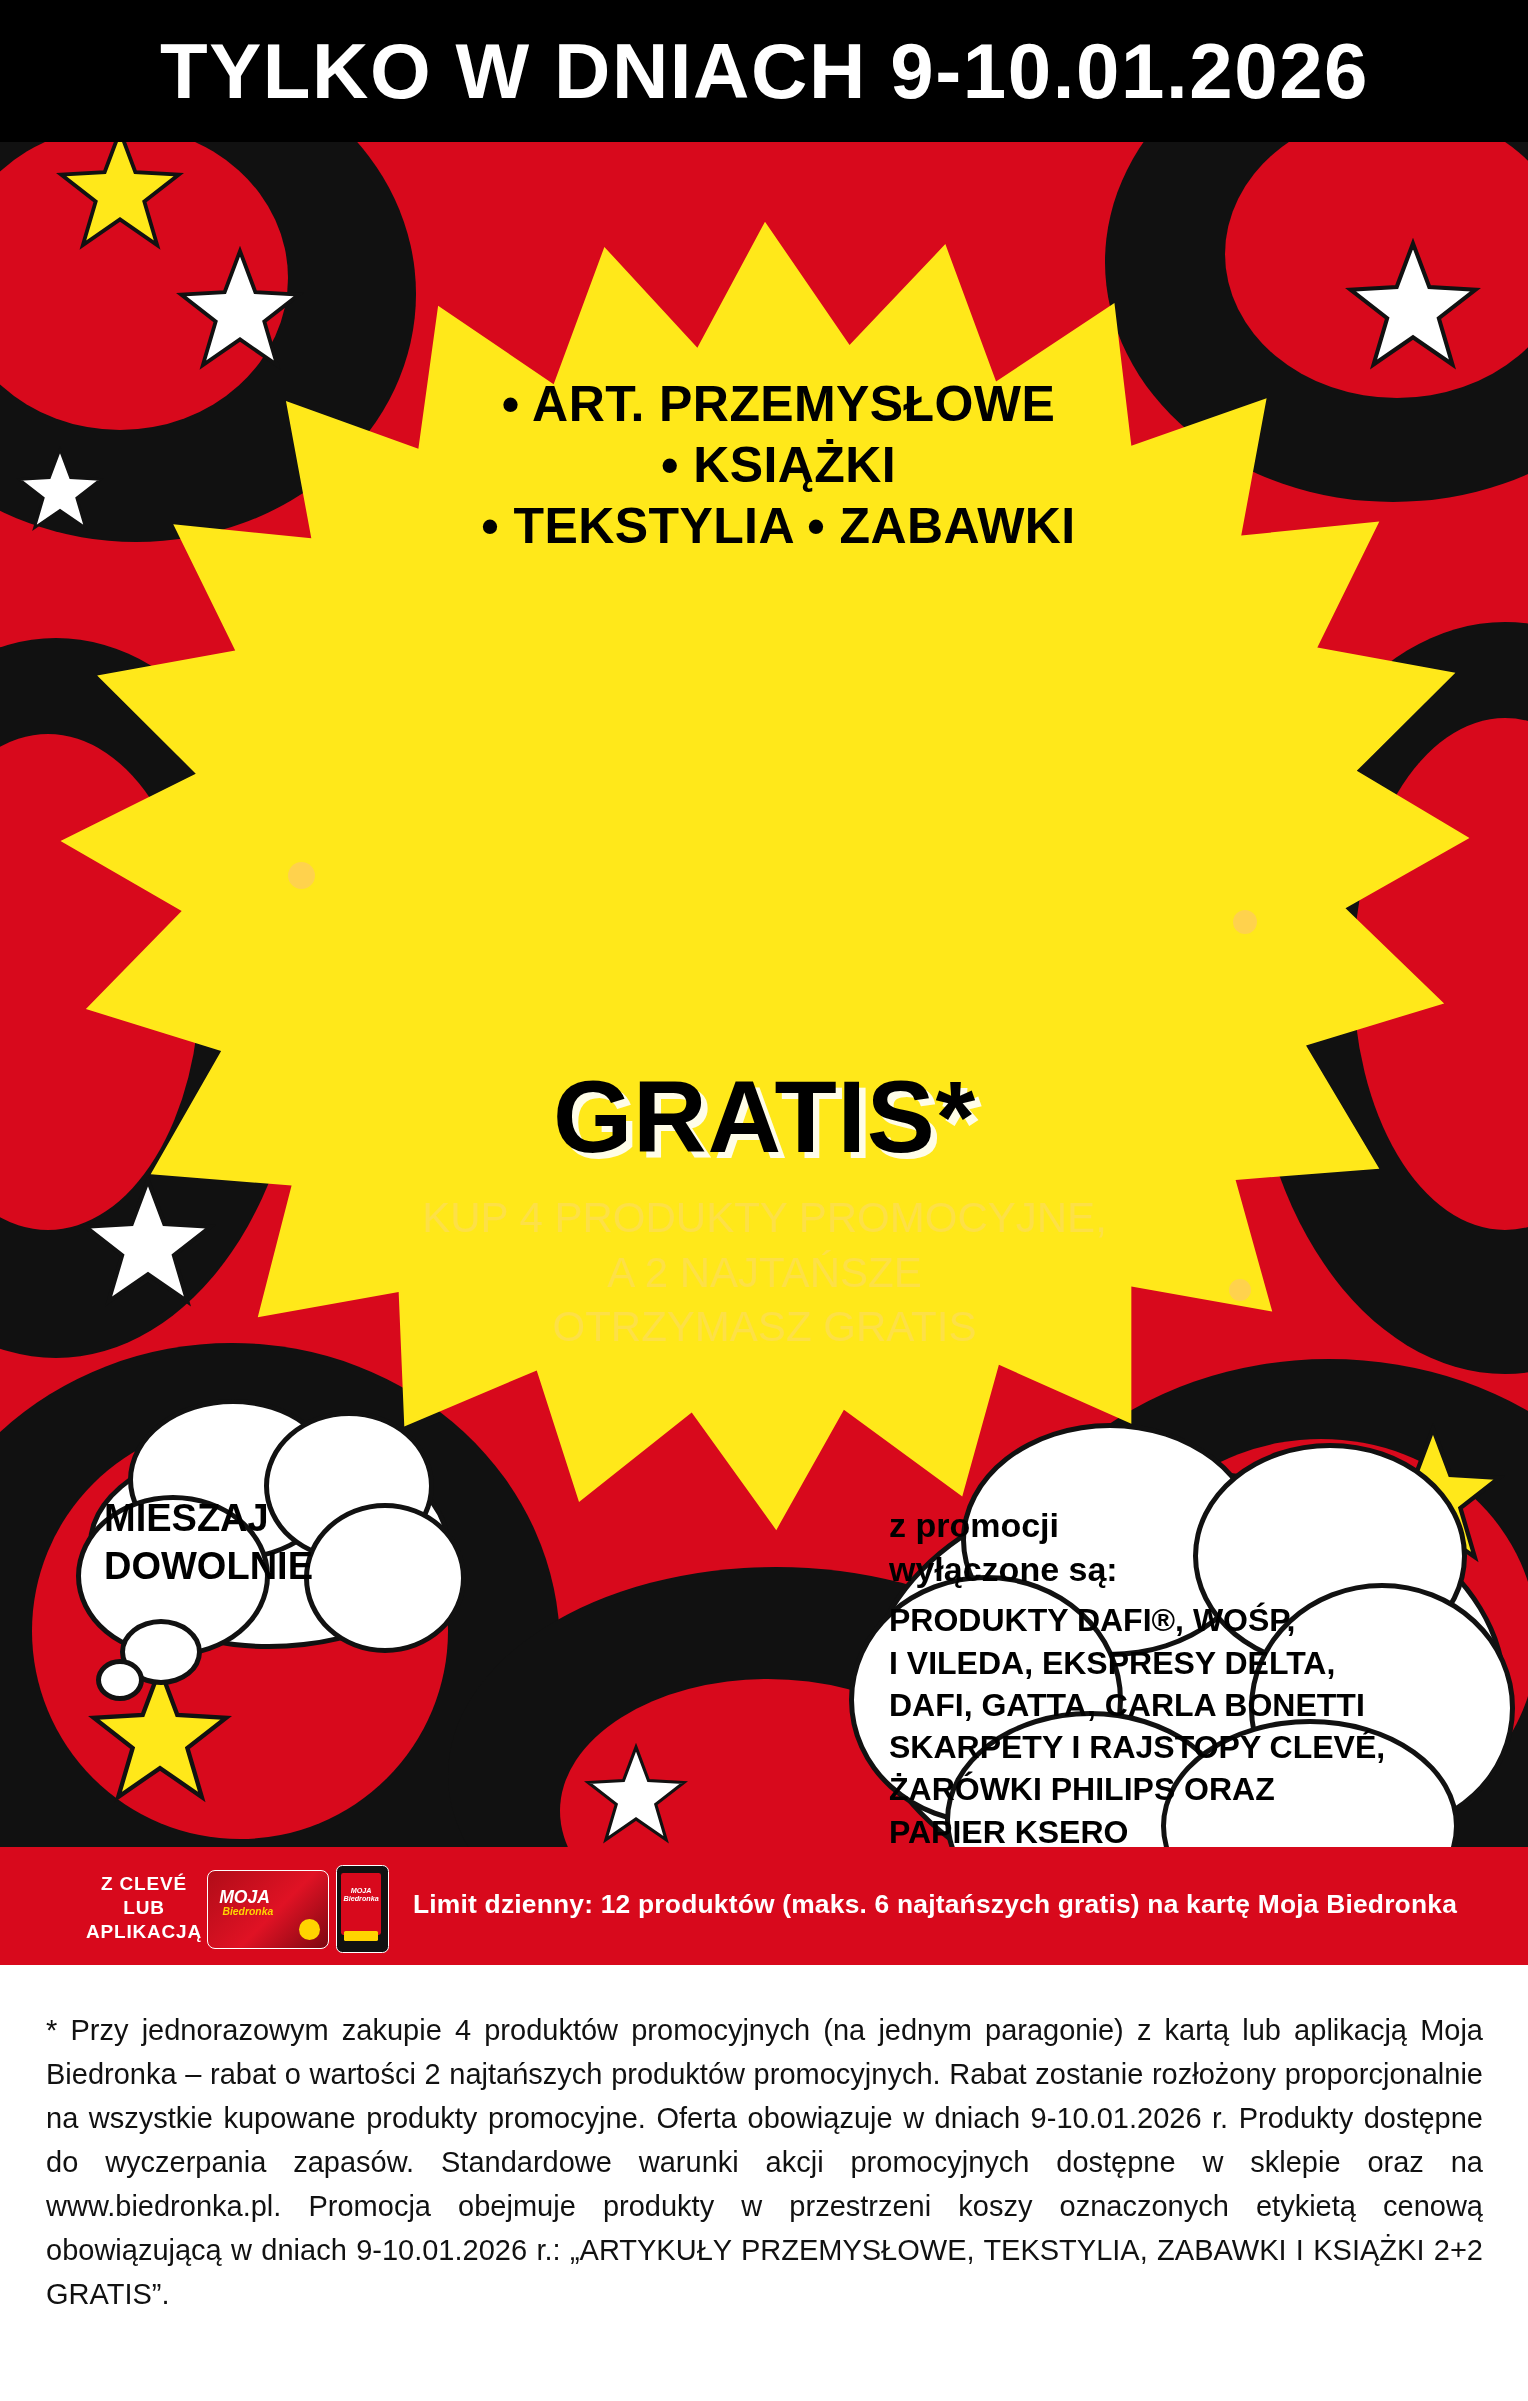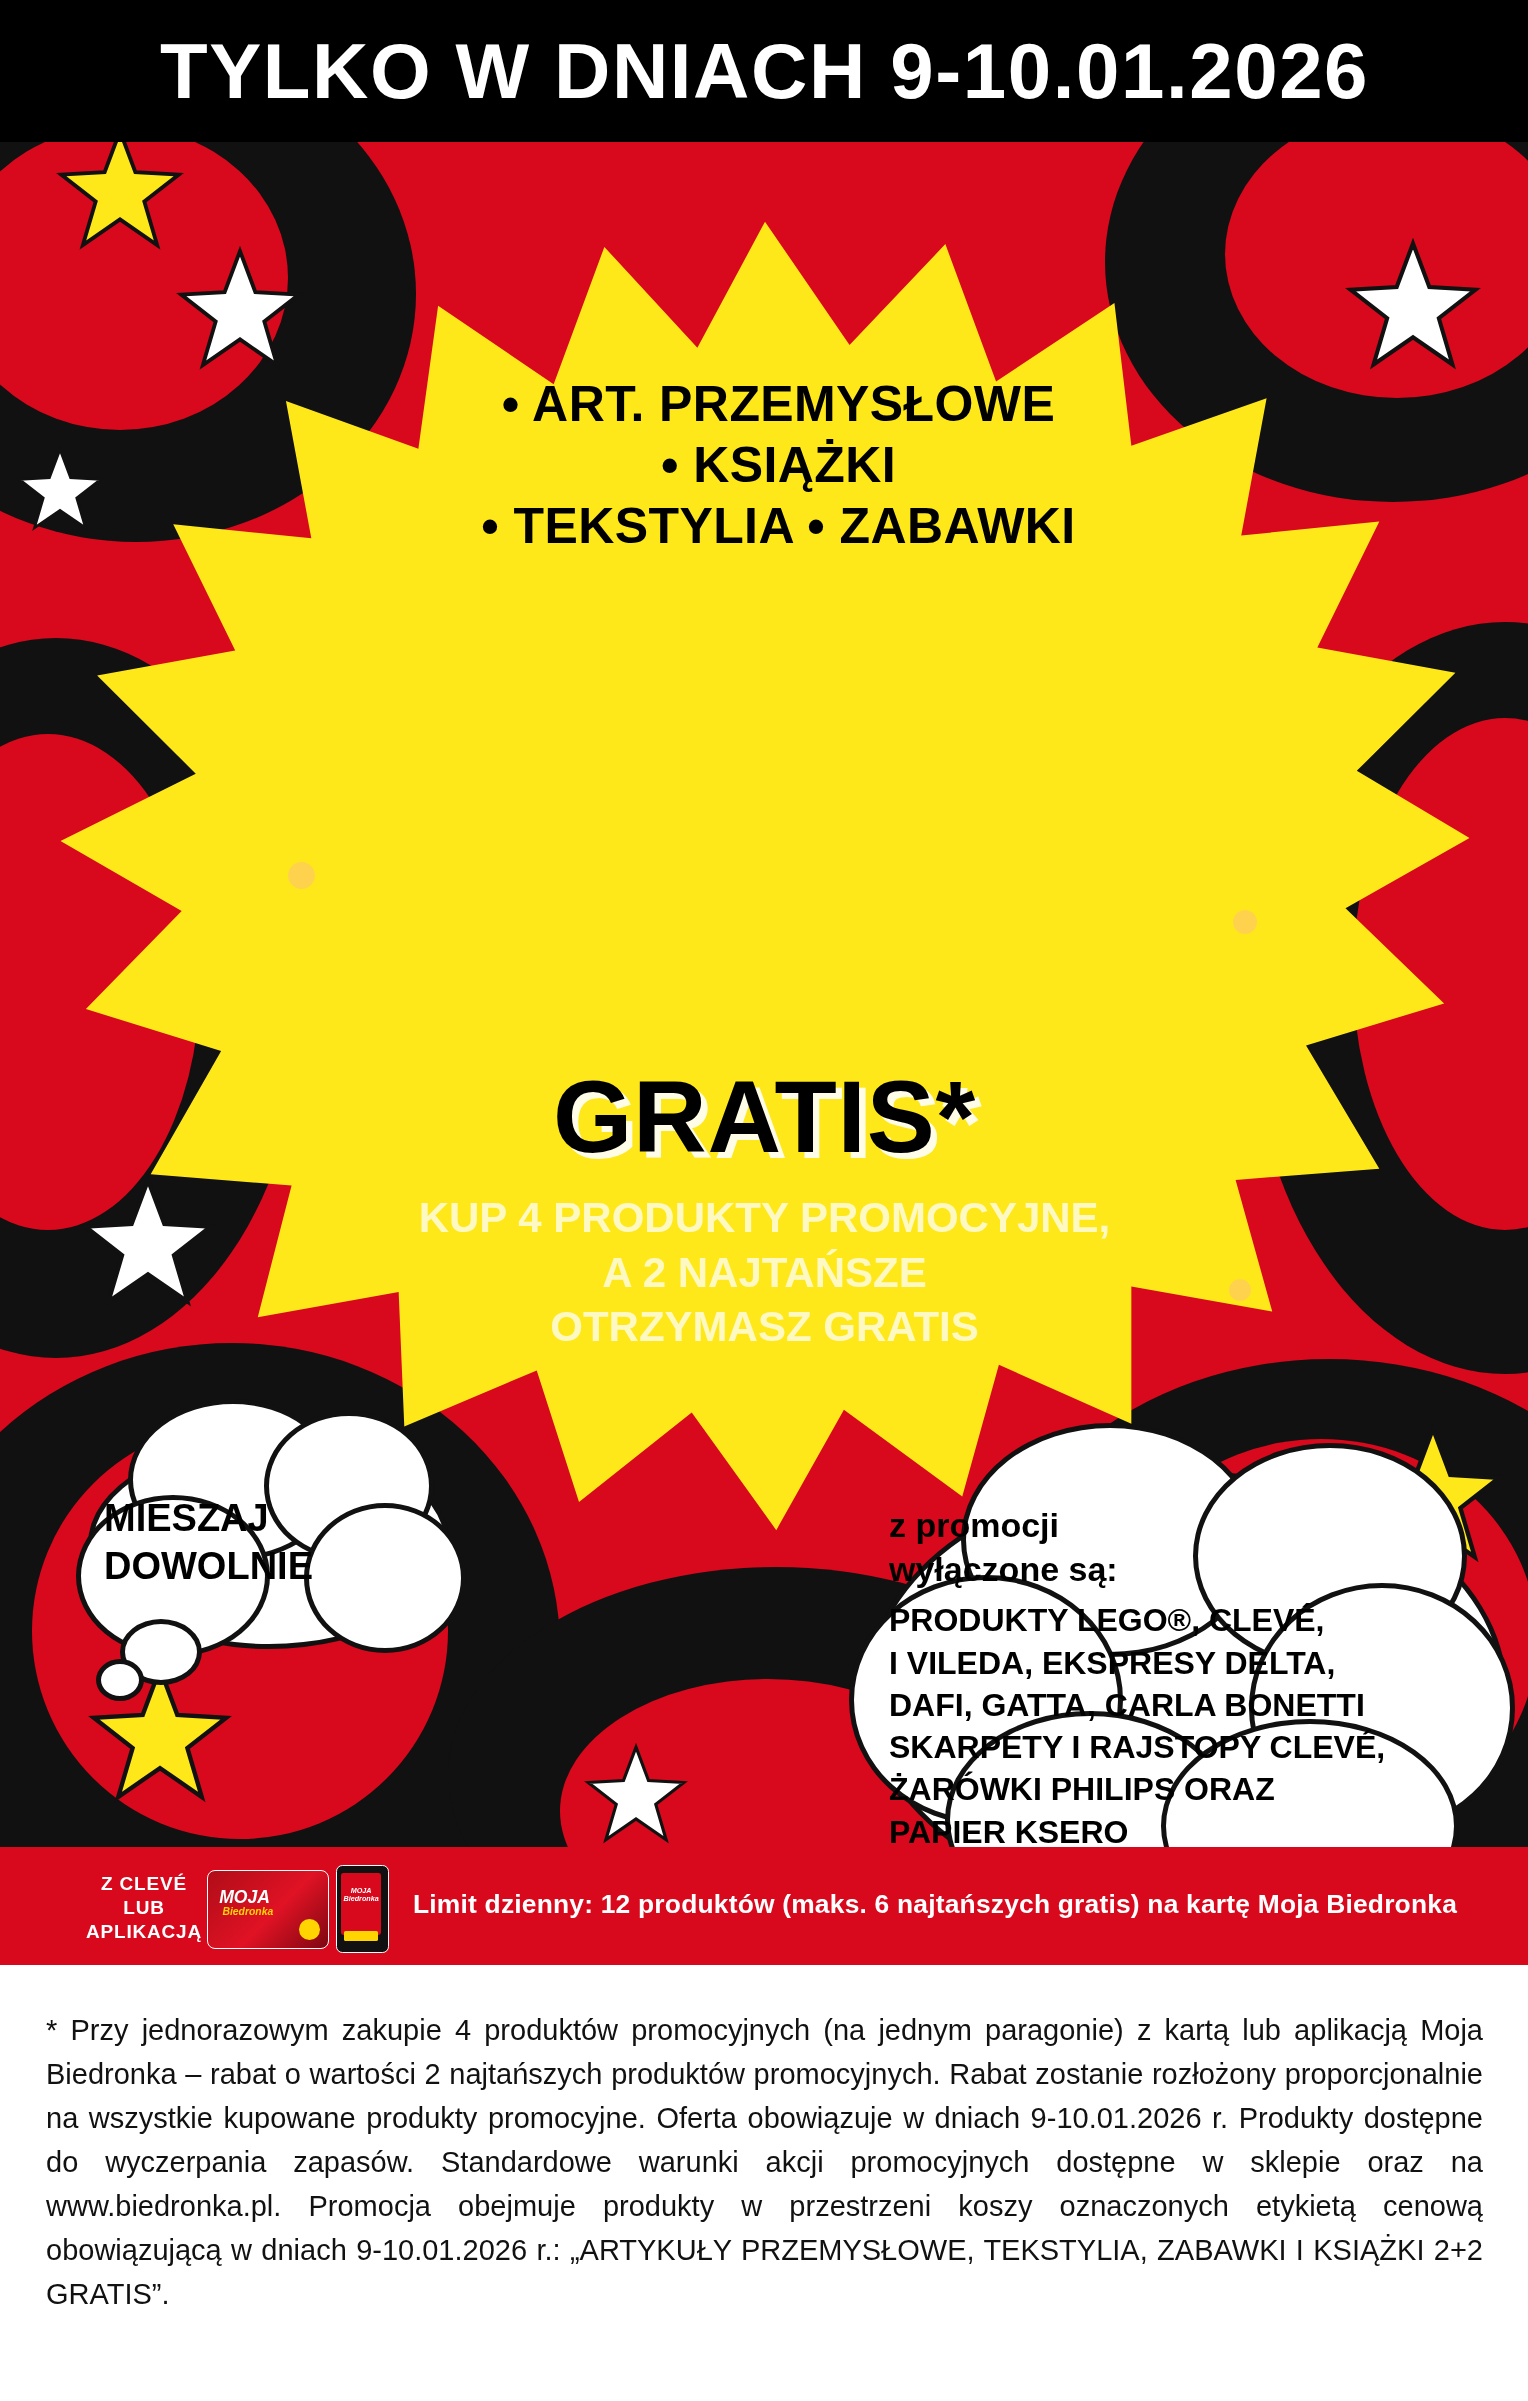--- a/index.html
+++ b/index.html
@@ -128,22 +128,22 @@
     letter-spacing: 0.8px;
     text-shadow: 6.4px 6.4px 0 rgba(255,255,255,0.9);
   }
 
   .sub {
     position: absolute;
     left: 0;
     top: 1049px;
     width: 1529px;
     text-align: center;
-    color: #fef9c3;
-    font-weight: bold;
+    color: #fde047;
+    font-weight: normal;
     font-size: 42px;
     line-height: 1.3;
   }
 
   
   .cloud {
     position: absolute;
     background: #ffffff;
     border: 5.6px solid #111111;
     border-radius: 50%;
@@ -410,21 +410,21 @@
       <div class="cloud" style="left:1193px; top:1301px; width:264px; height:216px;"></div>
       <div class="cloud" style="left:849px; top:1433px; width:264px; height:240px;"></div>
       <div class="cloud" style="left:1249px; top:1441px; width:256px; height:240px;"></div>
       <div class="cloud" style="left:945px; top:1569px; width:280px; height:208px;"></div>
       <div class="cloud" style="left:1161px; top:1577px; width:288px; height:204px;"></div>
 
       <div class="cloud-text cloud-right-text">
         <div class="lead">z promocji</div>
         <div class="lead">wyłączone są:</div>
         <div style="height:8px"></div>
-        <div>PRODUKTY LEGO®, CLEVÉ,</div>
+        <div>PRODUKTY DAFI®, WOŚP,</div>
         <div>I VILEDA, EKSPRESY DELTA,</div>
         <div>DAFI, GATTA, CARLA BONETTI</div>
         <div>SKARPETY I RAJSTOPY CLEVÉ,</div>
         <div>ŻARÓWKI PHILIPS ORAZ</div>
         <div>PAPIER KSERO</div>
       </div>
 
     </div>
   </div>
 

